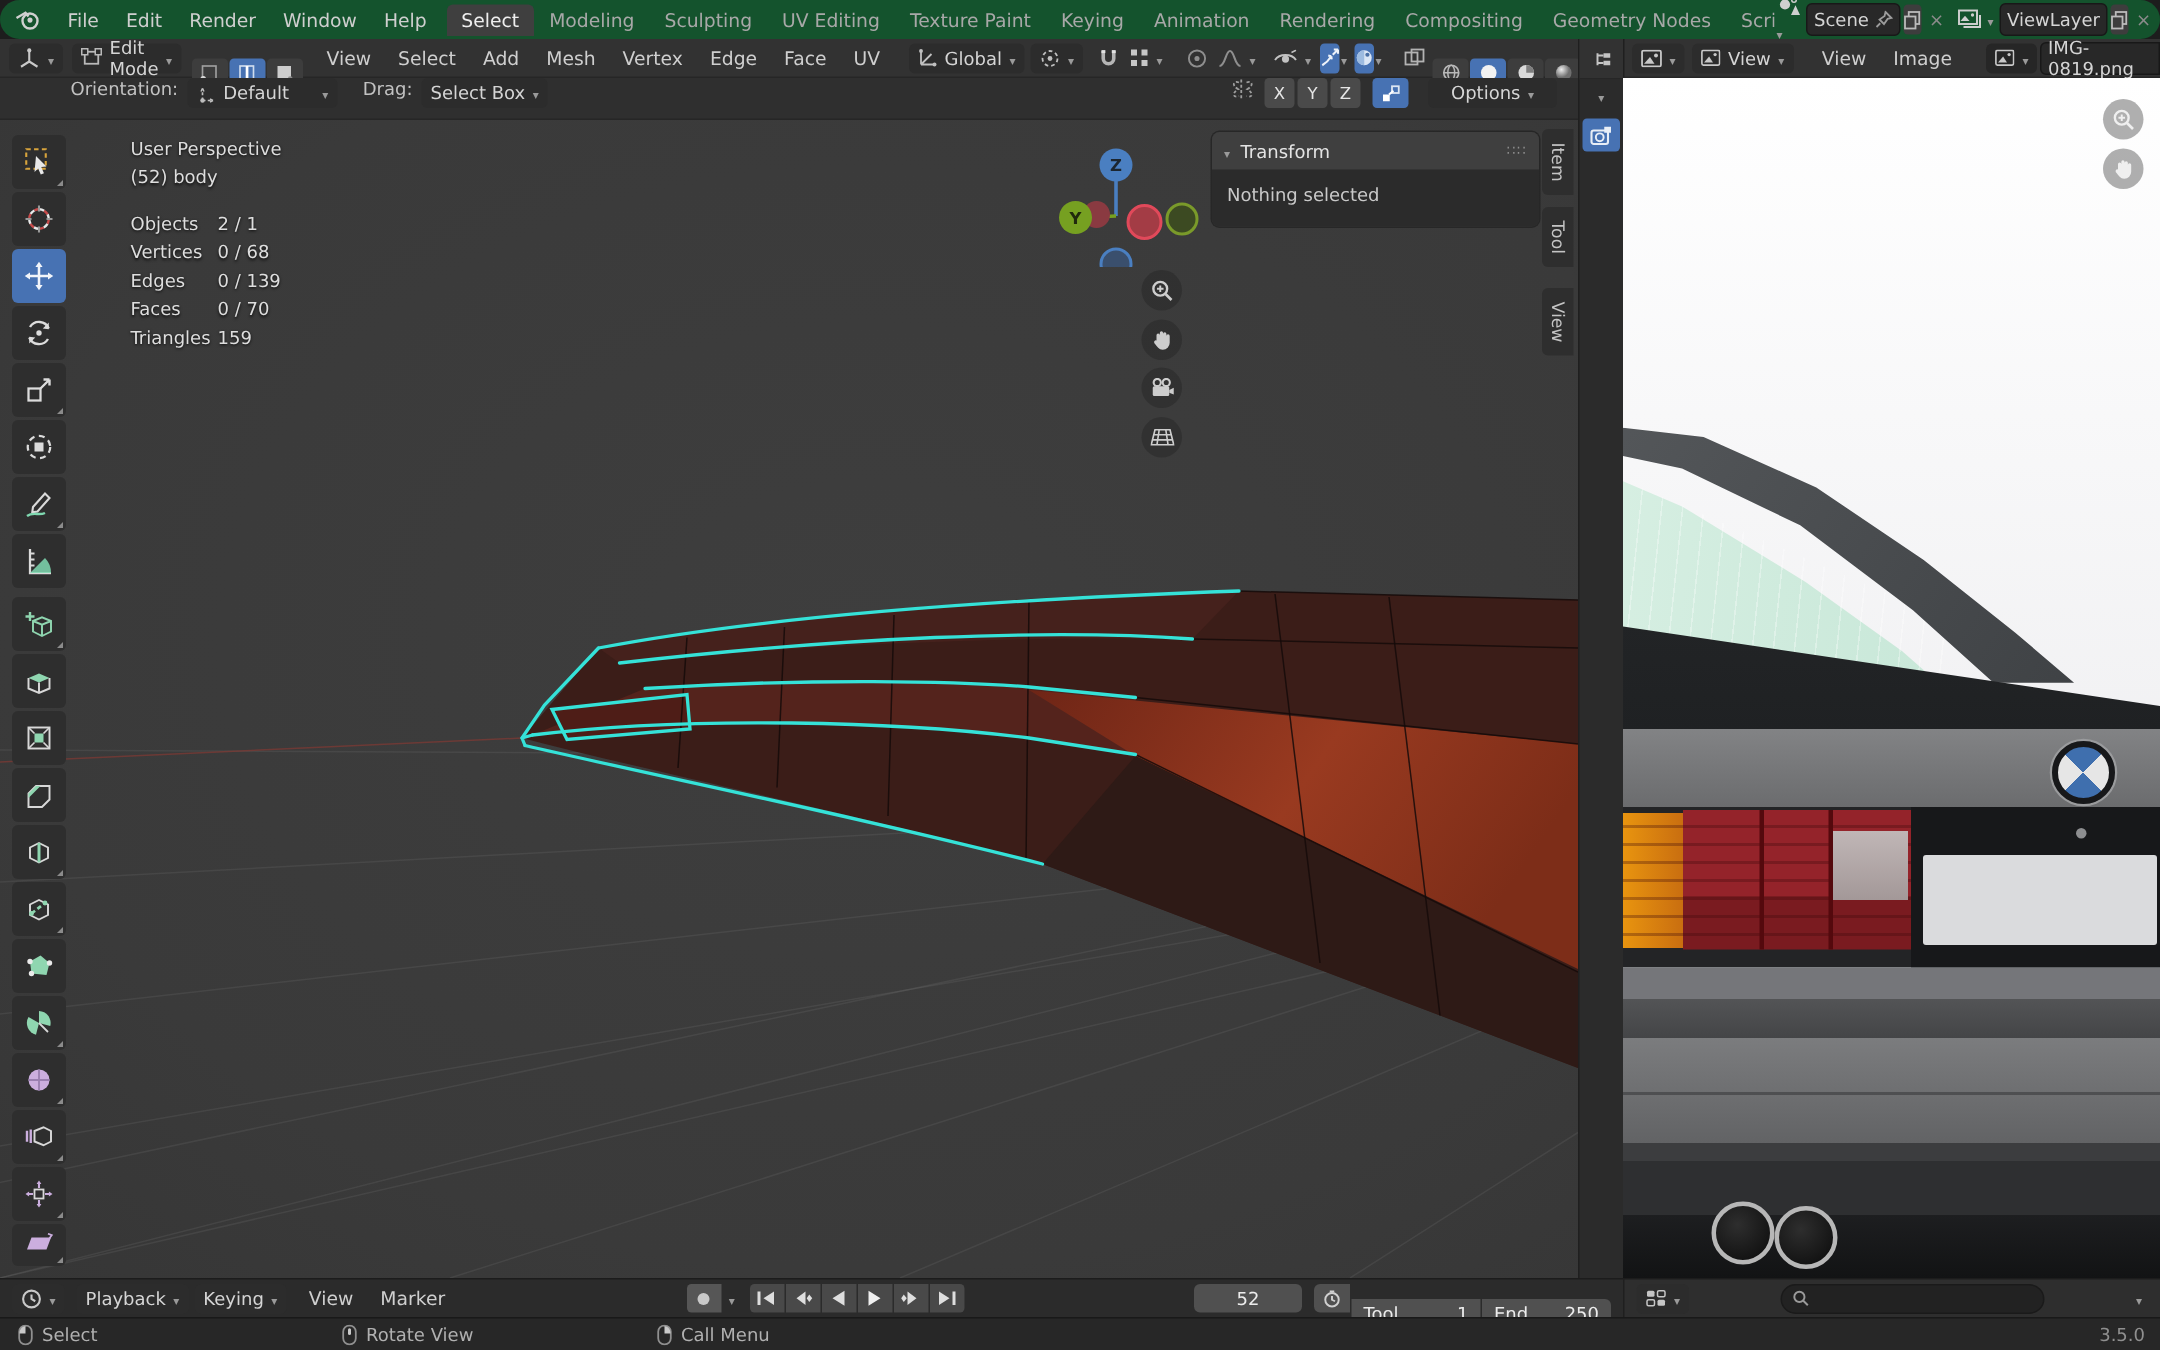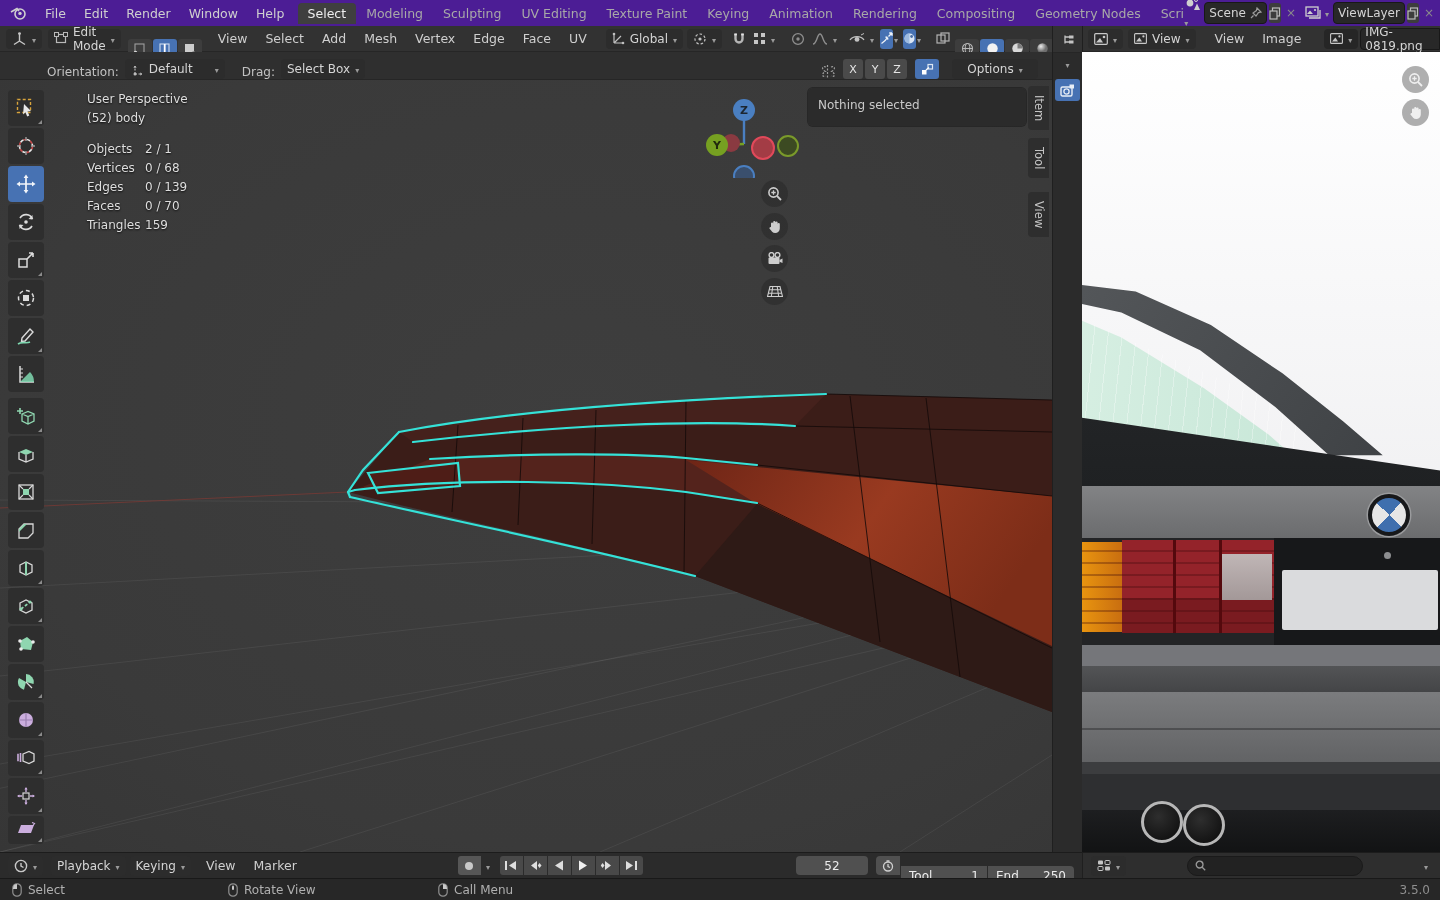--- a/index.html
+++ b/index.html
@@ -7,28 +7,28 @@
     font-family:"DejaVu Sans","Liberation Sans",sans-serif;font-size:12px;color:#d5d5d5;
     -webkit-font-smoothing:antialiased;}
   .abs{position:absolute;}
   .row{display:flex;align-items:center;margin-top:20px;}
   .grow{flex:1;}
   .menu-item{padding:0 9px;color:#cfcfcf;font-size:12.5px;white-space:nowrap;cursor:default;}
   .chev-lone::after{content:"▾";font-size:8px;color:#9a9a9a;}
   .sep{width:1px;height:16px;background:#242424;margin:0 5px;}
   svg{display:block;}
   
-  #topbar{left:0;top:0;width:1440px;height:26px;background:#4c1d95;display:flex;align-items:center;}
+  #topbar{left:0;top:0;width:1440px;height:26px;background:#14532d;display:flex;align-items:center;border-radius:13px;}
   .ws-tab{padding:3px 10px;border-radius:4px 4px 0 0;color:#a8a8a8;font-size:12.5px;white-space:nowrap;}
   .ws-tab.active{background:#3f3f3f;color:#eeeeee;}
   .id-field{background:#282828;border:1px solid #181818;border-radius:4px;height:20px;display:flex;align-items:center;padding:0 4px;gap:4px;}
   .x-ic::after{content:"×";color:#8b8b8b;font-size:12px;}
   
   #vp-header{left:0;top:26px;width:1052px;height:26px;background:#323232;border-bottom:1px solid #262626;display:flex;align-items:center;padding-left:6px;box-sizing:border-box;}
-  #tool-header{left:0;top:52px;width:1052px;height:28px;background:#2f2f2f;border-bottom:1px solid #262626;display:flex;align-items:flex-end;box-sizing:border-box;}
+  #tool-header{left:0;top:52px;width:1052px;height:28px;background:#2f2f2f;border-bottom:1px solid #262626;display:flex;align-items:flex-start;box-sizing:border-box;}
   .hbtn{background:#2c2c2c;border-radius:4px;height:20px;display:flex;align-items:center;padding:0 6px;gap:5px;}
   .tgl{width:24px;height:20px;border-radius:3px;background:#3d3d3d;display:flex;align-items:center;justify-content:center;margin-right:1px;}
   .tgl.on{background:#4772b3;}
   .lbl{color:#c2c2c2;}
   .axis-btn{width:20px;height:20px;border-radius:3px;background:#4a4a4a;color:#e6e6e6;display:flex;align-items:center;justify-content:center;margin-right:2px;font-size:11px;}
   
   #viewport{left:0;top:80px;width:1052px;height:772px;background:radial-gradient(ellipse at 55% 45%, #3e3e3e 0%, #3a3a3a 70%, #363636 100%);overflow:hidden;}
   .tbtn{position:absolute;left:8px;width:36px;height:36px;border-radius:4px;background:#2e2e2e;display:flex;align-items:center;justify-content:center;}
   .tbtn.active{background:#4772b3;}
   .tbtn.more::after{content:"";position:absolute;right:2px;bottom:2px;border-left:4px solid transparent;border-bottom:4px solid #8b8b8b;}
@@ -572,20 +572,25 @@
           <path d="M12.5,8 L15.5,6.5 L15.5,11 L12.5,9.8 Z" fill="#cdcdcd"></path>
         </svg>
     </div>
     <div class="navbtn" style="top:198px">
       <svg width="16" height="13" viewBox="0 0 16 13">
           <path d="M3,1.5 L13,1.5 L15.5,11.5 L0.5,11.5 Z M5.8,1.5 L4.3,11.5 M10.2,1.5 L11.7,11.5 M2.3,4.8 L13.7,4.8 M1.5,8.2 L14.5,8.2" fill="none" stroke="#cdcdcd" stroke-width="1.1"></path>
         </svg>
     </div>
 
     <div class="panel">
+      <div class="panel-h">
+        <span class="chev-lone" style="margin-right:7px"></span>
+        <span class="grow">Transform</span>
+        <span style="color:#8f8f8f;font-size:9px;letter-spacing:1px">∷∷</span>
+      </div>
       <div class="panel-b">Nothing selected</div>
     </div>
 
     <div class="vtab" style="top:6px">Item</div>
     <div class="vtab" style="top:58px">Tool</div>
     <div class="vtab" style="top:112px">View</div>
   </div>
 
   <div id="props-strip" class="abs">
     <div class="mini-h">

